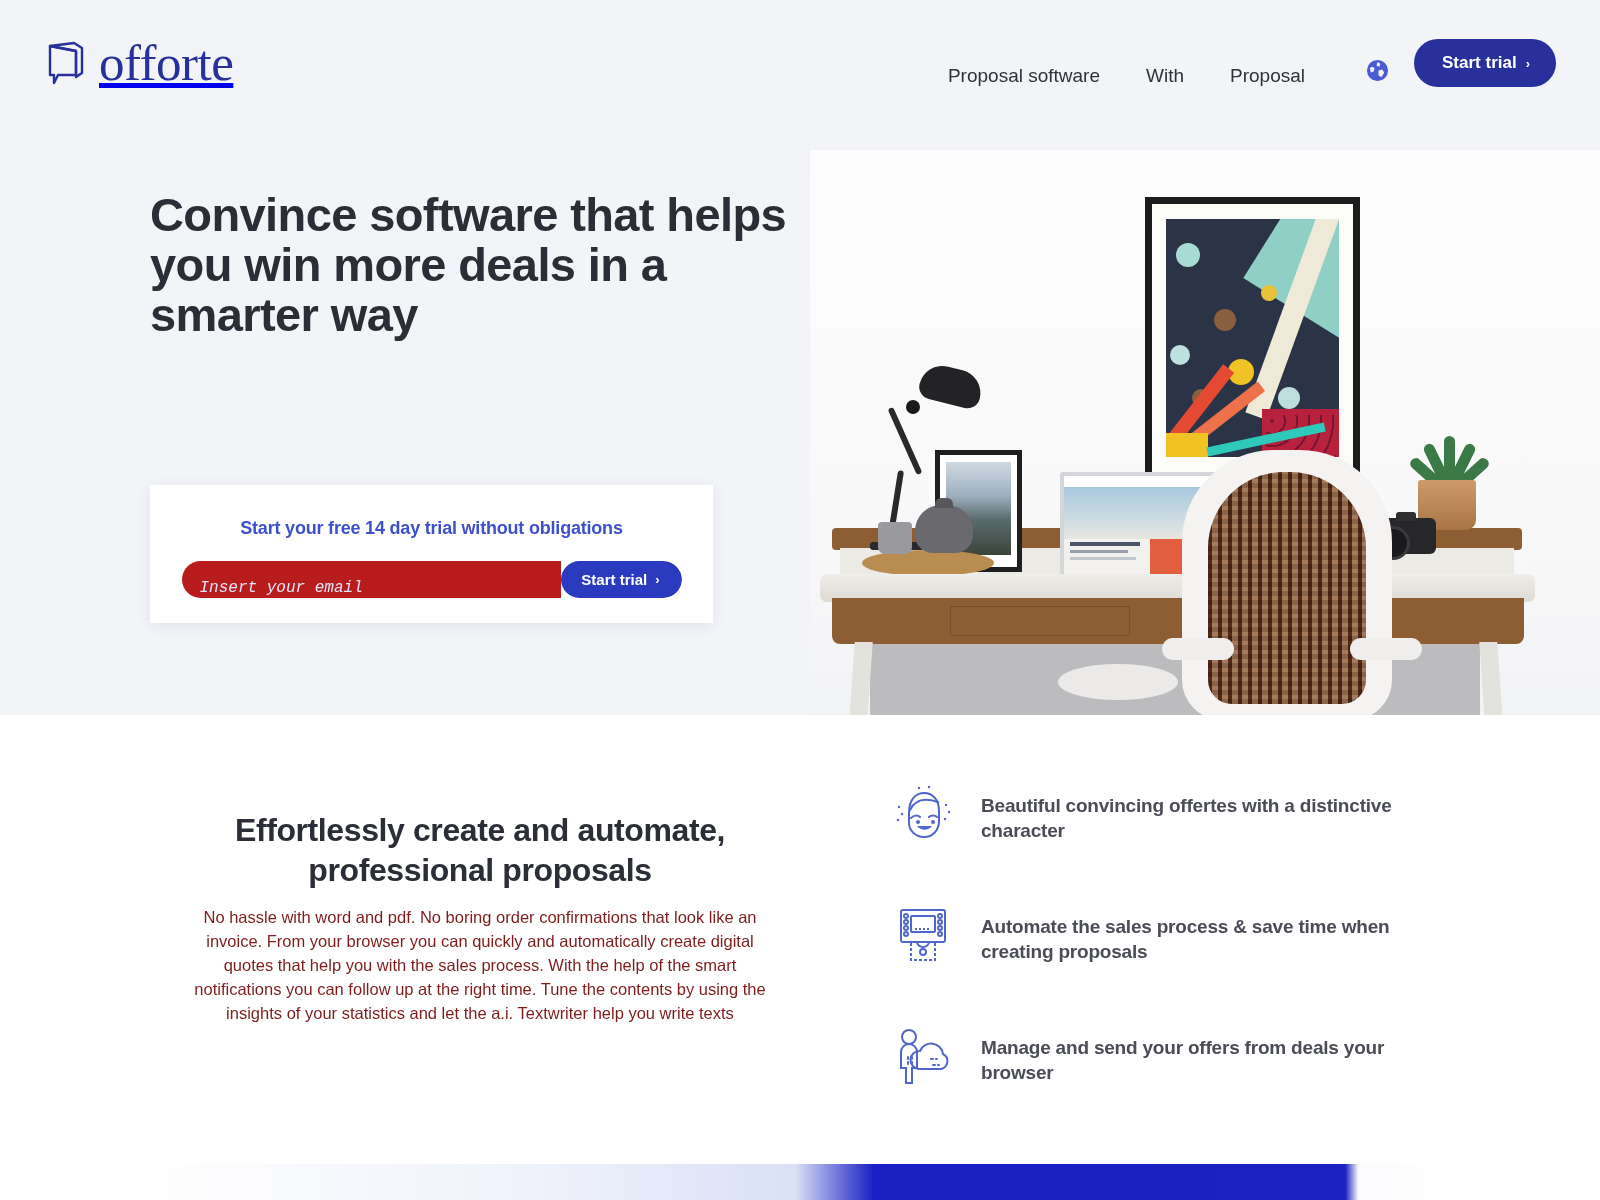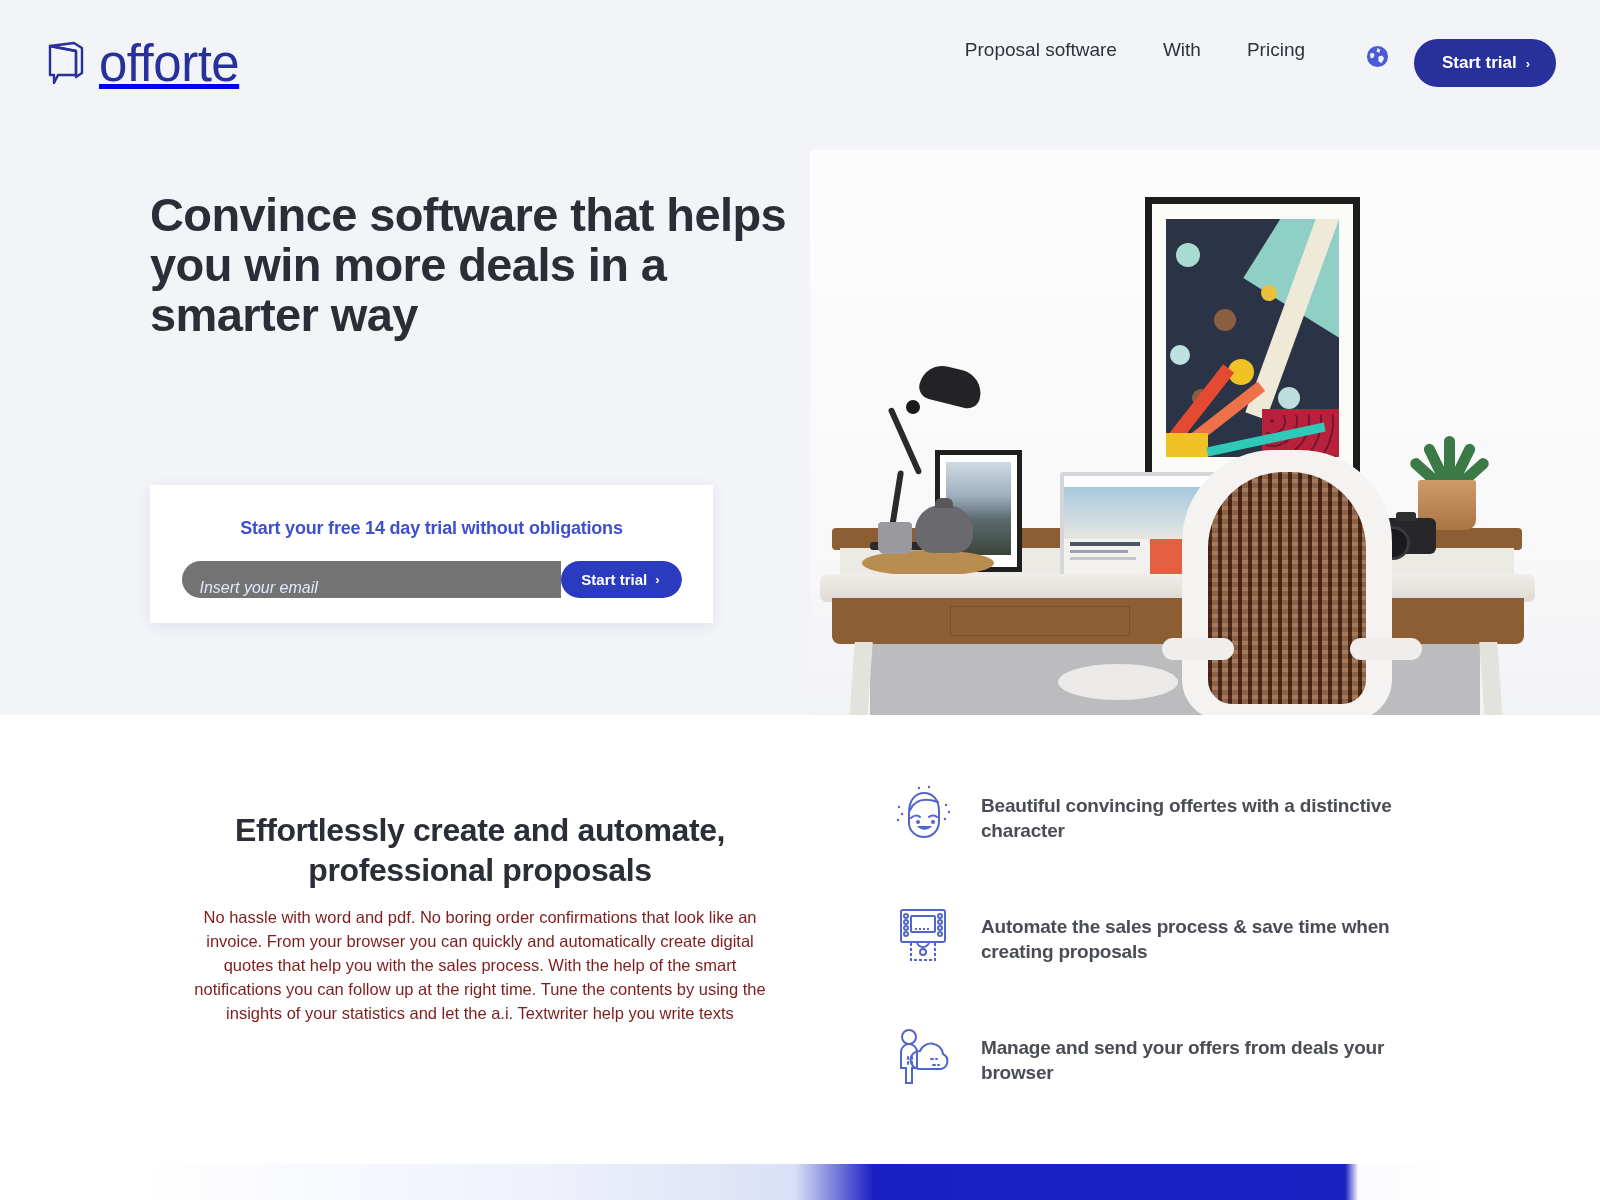--- a/index.html
+++ b/index.html
@@ -23,24 +23,24 @@
     position: absolute; left: 0; top: 0;
     width: 1600px; height: 126px;
     display: flex; align-items: center;
     padding: 0 44px 0 46px;
     z-index: 30;
   }
   .logo { display: flex; align-items: center; gap: 13px; }
   .logo-mark { width: 40px; height: 44px; flex: none; display:block; }
   .logo-text {
     font-size: 51px; color: #27309b; letter-spacing: -0.5px;
-    font-family: Liberation Sans, sans-serif; font-weight: 400;
+    font-family: Liberation Serif, serif; font-weight: 400;
     line-height: 1;
   }
-  .nav { margin-left: auto; display: flex; align-items: flex-start; gap: 0; }
+  .nav { margin-left: auto; display: flex; align-items: flex-end; gap: 0; }
   .nav-link {
     font-size: 19px; color: #2f3239; text-decoration: none;
     padding: 0 23px; white-space: nowrap;
   }
   .globe-btn {
     width: 34px; height: 34px; margin: 0 20px 0 32px;
     display: flex; align-items: center; justify-content: center;
     background: none; border: none; cursor: pointer;
   }
   .btn-trial {
@@ -75,24 +75,24 @@
     z-index: 22;
   }
   .signup-title {
     font-size: 18px; font-weight: bold; color: #3f50cf; letter-spacing: -0.2px;
   }
   .signup-row {
     margin-top: 22px; width: 500px; height: 37px;
     display: flex; border-radius: 19px; overflow: hidden;
   }
   .email-input {
-    flex: 1; background: #737373; border: none; outline: none;
+    flex: 1; background: #b91c1c; border: none; outline: none;
     color: #fff; font-size: 16px; font-style: italic;
     padding: 16px 0 0 18px;
-    font-family: Liberation Sans, sans-serif;
+    font-family: Liberation Mono, monospace;
   }
   .email-input::placeholder { color: #e3e7fb; font-style: italic; opacity: 1; }
   .submit-btn {
     background: #2b3bbf; color: #fff; border: none; cursor: pointer;
     font-size: 15px; font-weight: bold;
     padding: 0 22px 0 20px;
     display: flex; align-items: center; gap: 8px;
     border-radius: 19px;
     font-family: "Liberation Sans", sans-serif;
   }
@@ -297,21 +297,21 @@
       <svg class="logo-mark" viewBox="0 0 40 44">
         <path d="M4 5 L28 2 L36 7 L36 32 L30 36 L30 10 Z" fill="none" stroke="#27309b" stroke-width="2.4" stroke-linejoin="round"></path>
         <path d="M4 5 L30 10 L30 34 L12 34 L8 42 L8 34 L4 34 Z" fill="none" stroke="#27309b" stroke-width="2.4" stroke-linejoin="round"></path>
       </svg>
       <span class="logo-text">offorte</span>
     </a>
 
     <nav class="nav">
       <a class="nav-link" href="#">Proposal software</a>
       <a class="nav-link" href="#">With</a>
-      <a class="nav-link" href="#">Pricing</a>
+      <a class="nav-link" href="#">Proposal</a>
 
       <button class="globe-btn">
         <svg width="23" height="23" viewBox="0 0 24 24">
           <circle cx="12" cy="12" r="11" fill="#4a5bd4"></circle>
           <path d="M4 9 L7 8 L9 10 L8 13 L5 14 Z M12 3 L15 5 L14 8 L11 7 Z M13 12 L17 11 L19 14 L16 19 L13 17 Z" fill="#ffffff" opacity="0.92"></path>
         </svg>
       </button>
 
       <button class="btn-trial">
         <span>Start trial</span>

